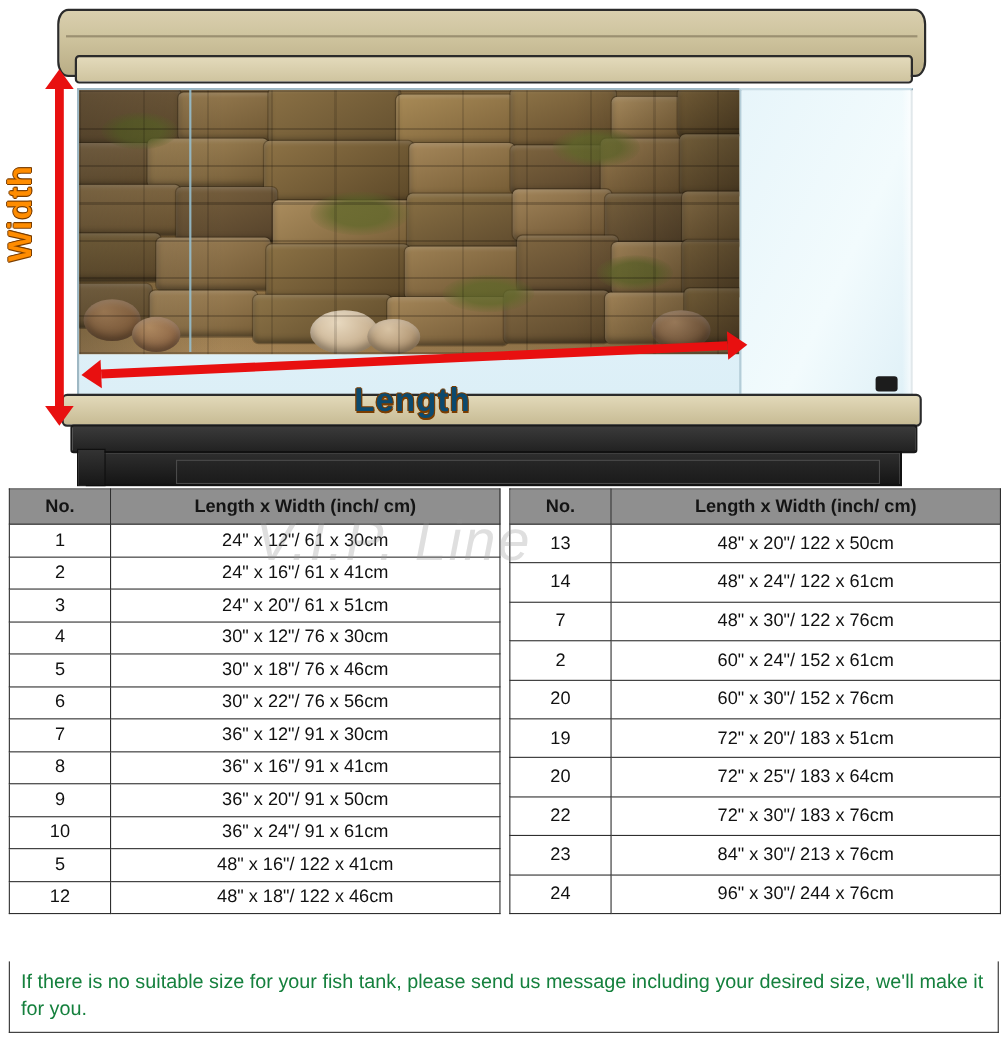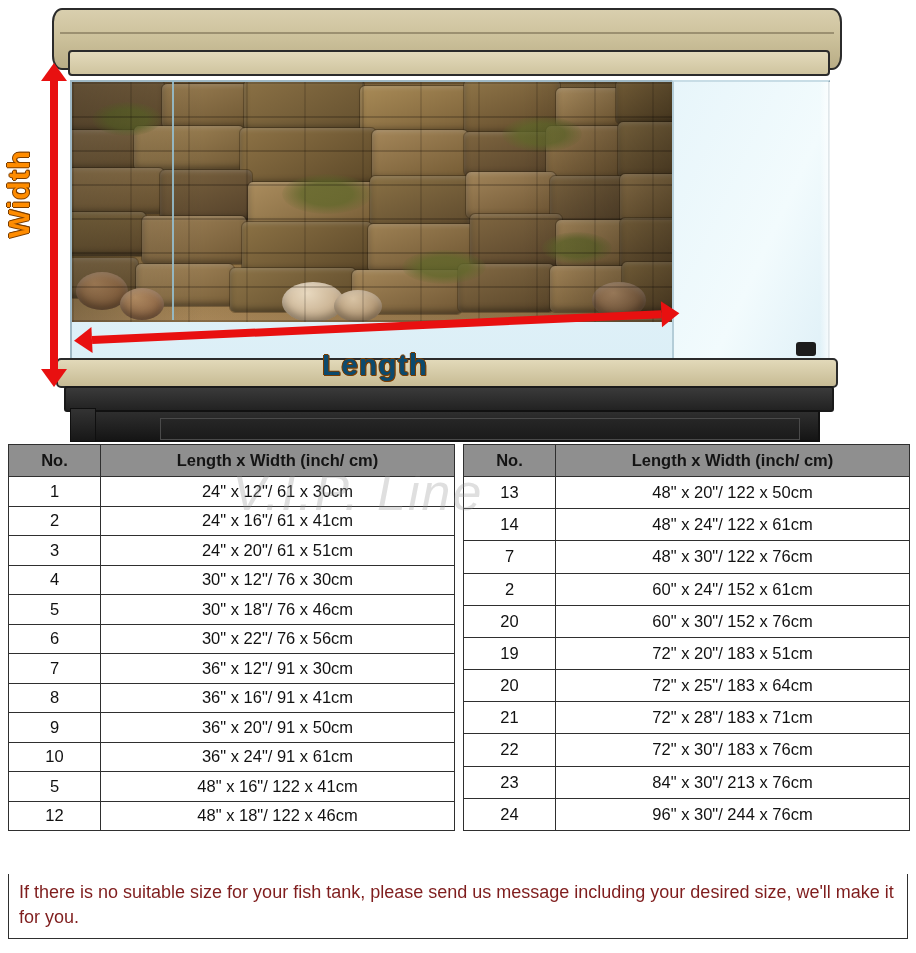--- a/index.html
+++ b/index.html
@@ -259,21 +259,21 @@
 
   #note {
     position: absolute;
     left: 8px; top: 874px;
     width: 900px;
     border: 1px solid #2f2f2f;
     border-top: none;
     padding: 6px 10px 8px 10px;
     font-size: 18px;
     line-height: 25px;
-    color: #7f1d1d;
+    color: #15803d;
     background: #fff;
   }
 </style>
 </head>
 <body>
 
 <div id="page">
 
   <div id="illustration">
 
@@ -459,24 +459,20 @@
           </tr>
         <tr>
             <td>19</td>
             <td>72" x 20"/ 183 x 51cm</td>
           </tr>
         <tr>
             <td>20</td>
             <td>72" x 25"/ 183 x 64cm</td>
           </tr>
         <tr>
-            <td>21</td>
-            <td>72" x 28"/ 183 x 71cm</td>
-          </tr>
-        <tr>
             <td>22</td>
             <td>72" x 30"/ 183 x 76cm</td>
           </tr>
         <tr>
             <td>23</td>
             <td>84" x 30"/ 213 x 76cm</td>
           </tr>
         <tr>
             <td>24</td>
             <td>96" x 30"/ 244 x 76cm</td>

